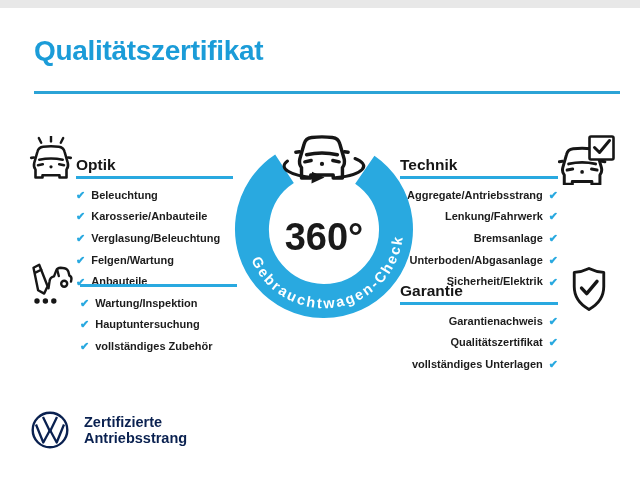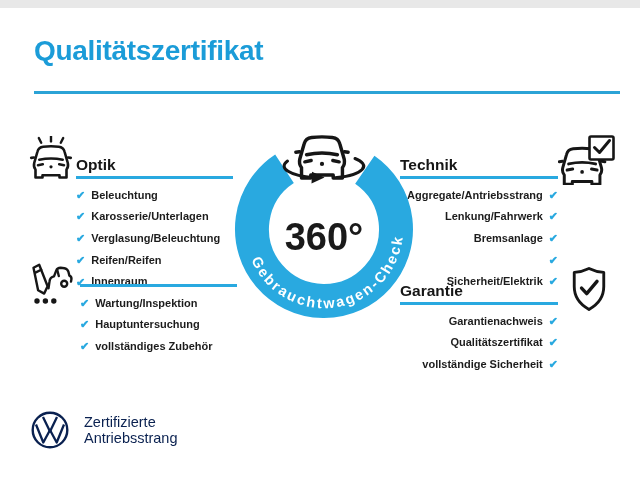--- a/index.html
+++ b/index.html
@@ -22,21 +22,21 @@
   .sec-list { list-style:none; margin:11px 0 0 0; padding:0; display:flex; flex-direction:column; gap:10.2px; }
   .sec-list li { display:flex; align-items:center; gap:6px; font-size:11px; font-weight:bold; color:#1c1c1c; line-height:11.5px; }
   .chk { color:#29a9e0; font-size:11px; line-height:1; }
   .section.right .sec-title { text-align:left; }
   .section.right li { flex-direction:row-reverse; }
   .icon { position:absolute; }
   
   .footer-logo { position:absolute; left:31px; top:403px; }
   .brand-text {
     position:absolute; left:84px; top:407px;
-    font-size:14.5px; font-weight:normal; color:#0a2150; line-height:15.5px;
+    font-size:14.5px; font-weight:bold; color:#0a2150; line-height:15.5px;
   }
   .center-graphic { position:absolute; left:230px; top:120px; }
 </style>
 </head>
 <body>
 
 <svg width="0" height="0" style="position:absolute" aria-hidden="true">
   <defs>
     <g id="car-front" fill="none" stroke="#161616" stroke-width="2.6" stroke-linecap="round" stroke-linejoin="round">
       <path d="M 8.5 41.5 L 8.5 33.5 Q 6.3 31 7.2 27 L 10.5 15.5 Q 11.6 11.2 16.2 10.7 Q 24 9.9 31.8 10.7 Q 36.4 11.2 37.5 15.5 L 40.8 27 Q 41.7 31 39.5 33.5 L 39.5 41.5 L 32.5 41.5 L 32.5 39.2 L 15.5 39.2 L 15.5 41.5 Z"></path>
@@ -93,33 +93,33 @@
   <div class="section" style="left:76px;top:148px;width:157px">
     <div class="sec-title">Optik</div>
     <div class="sec-rule"></div>
     <ul class="sec-list">
       <li>
           <span class="chk">✔</span>
           <span>Beleuchtung</span>
         </li>
       <li>
           <span class="chk">✔</span>
-          <span>Karosserie/Unterlagen</span>
+          <span>Karosserie/Anbauteile</span>
         </li>
       <li>
           <span class="chk">✔</span>
           <span>Verglasung/Beleuchtung</span>
         </li>
       <li>
           <span class="chk">✔</span>
-          <span>Reifen/Reifen</span>
-        </li>
-      <li>
-          <span class="chk">✔</span>
-          <span>Innenraum</span>
+          <span>Felgen/Wartung</span>
+        </li>
+      <li>
+          <span class="chk">✔</span>
+          <span>Anbauteile</span>
         </li>
     </ul>
   </div>
 
   <div class="section right" style="left:400px;top:148px;width:158px">
     <div class="sec-title">Technik</div>
     <div class="sec-rule"></div>
     <ul class="sec-list">
       <li>
           <span class="chk">✔</span>
@@ -128,20 +128,21 @@
       <li>
           <span class="chk">✔</span>
           <span>Lenkung/Fahrwerk</span>
         </li>
       <li>
           <span class="chk">✔</span>
           <span>Bremsanlage</span>
         </li>
       <li>
           <span class="chk">✔</span>
+          <span>Unterboden/Abgasanlage</span>
         </li>
       <li>
           <span class="chk">✔</span>
           <span>Sicherheit/Elektrik</span>
         </li>
     </ul>
   </div>
 
   <div class="section" style="left:80px;top:273px;width:157px">
     <div class="sec-rule"></div>
@@ -168,21 +169,21 @@
       <li>
           <span class="chk">✔</span>
           <span>Garantienachweis</span>
         </li>
       <li>
           <span class="chk">✔</span>
           <span>Qualitätszertifikat</span>
         </li>
       <li>
           <span class="chk">✔</span>
-          <span>vollständige Sicherheit</span>
+          <span>vollständiges Unterlagen</span>
         </li>
     </ul>
   </div>
 
   <svg class="center-graphic" width="190" height="195" viewBox="0 0 190 195">
     <path d="M 134.8 41.7 A 72 72 0 1 1 54.5 40.8" fill="none" stroke="#29a9e0" stroke-width="34"></path>
     <path id="ringTextPath" d="M 17 118.8 A 79 79 0 0 0 172.7 94.1" fill="none"></path>
     <text font-family="Liberation Sans, sans-serif" font-size="14.5" font-weight="bold" fill="#ffffff" letter-spacing="2.2">
       <textPath href="#ringTextPath" startOffset="50%" text-anchor="middle">Gebrauchtwagen-Check</textPath>
     </text>

